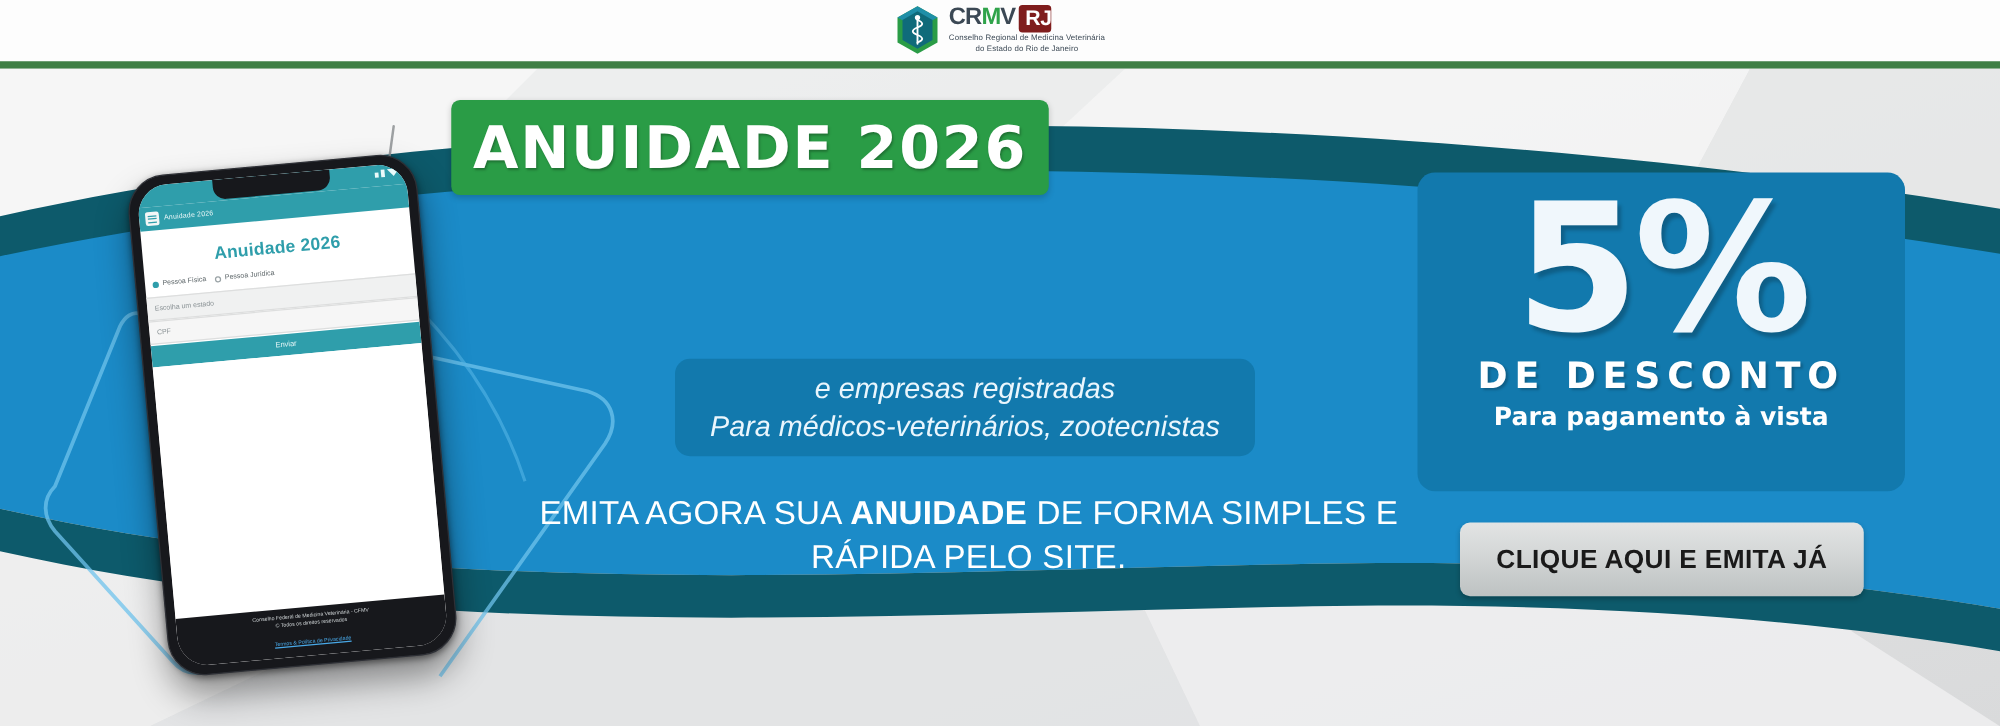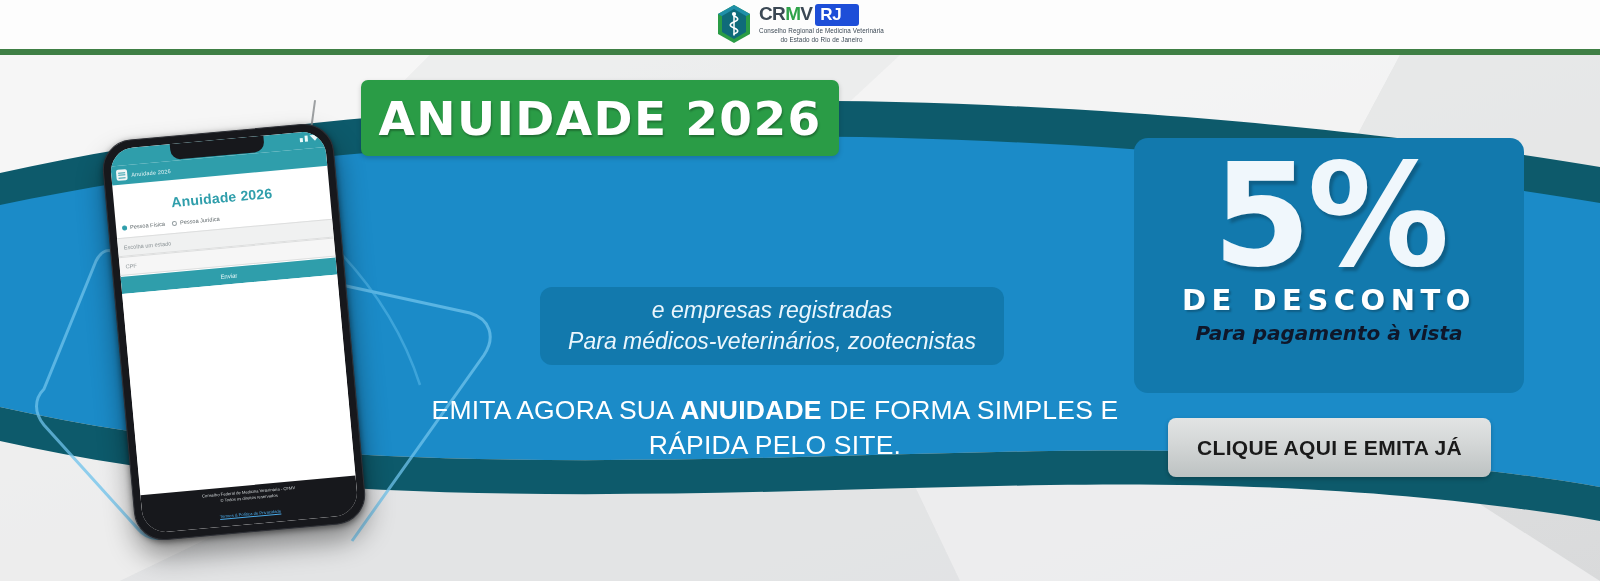--- a/index.html
+++ b/index.html
@@ -21,22 +21,22 @@
   .logo-row { display:flex; align-items:center; gap:3px; }
   .crmv {
     font-weight:bold; font-size:19px; letter-spacing:-0.7px; line-height:1;
     font-family:"Liberation Sans", sans-serif;
   }
   .crmv .c1 { color:#3b4854; }
   .crmv .c2 { color:#3b4854; }
   .crmv .c3 { color:#2fa34a; }
   .crmv .c4 { color:#3b4854; }
   .rj-box {
-    background:#1d4ed8; color:#fff; font-weight:bold; font-size:17px;
-    padding:2px 18px 3px 5px; border-radius:3px; line-height:1; letter-spacing:-0.3px;
+    background:#7f1d1d; color:#fff; font-weight:bold; font-size:17px;
+    padding:2px 0 3px 5px; border-radius:3px; line-height:1; letter-spacing:-0.3px;
     transform:translateY(1px);
   }
   .logo-sub {
     font-size:6.3px; color:#3b4854; line-height:1.38; text-align:center;
     width:100%; margin-top:2px; letter-spacing:0.1px;
   }
   .green-rule { position:absolute; left:0; top:49px; width:1600px; height:6px; background:#3f7f45; }
 
   
   .banner { position:absolute; left:0; top:55px; width:1600px; height:526px; overflow:hidden; background:#e9eaea; }
@@ -84,24 +84,23 @@
     color:#f0f7fc; font-weight:bold; font-size:142px; line-height:0.98;
     letter-spacing:-4px; text-shadow:3px 4px 3px rgba(0,0,0,.22);
     font-family:"DejaVu Sans", sans-serif;
   }
   .disc-label {
     color:#ffffff; font-weight:bold; font-size:29px; letter-spacing:5.5px;
     margin-top:-2px; text-shadow:2px 2px 2px rgba(0,0,0,.22);
     font-family:"DejaVu Sans", sans-serif;
   }
   .disc-note {
-    color:#0f172a; font-weight:bold; font-size:20px; line-height:1.2;
+    color:#ffffff; font-weight:bold; font-size:20px; line-height:1.2;
     text-align:center; margin-top:4px;
     font-family:"DejaVu Sans", sans-serif;
-    font-style:italic;
   }
 
   
   .cta {
     position:absolute; left:1168px; top:363px; width:323px; height:59px;
     border-radius:8px; border:none; cursor:pointer;
     background:linear-gradient(180deg,#e2e4e4 0%,#d3d6d6 45%,#bdc2c2 100%);
     color:#1a1a1a; font-weight:bold; font-size:21px; letter-spacing:0.3px;
     box-shadow:0 2px 4px rgba(0,0,0,.25);
     font-family:"Liberation Sans", sans-serif;

